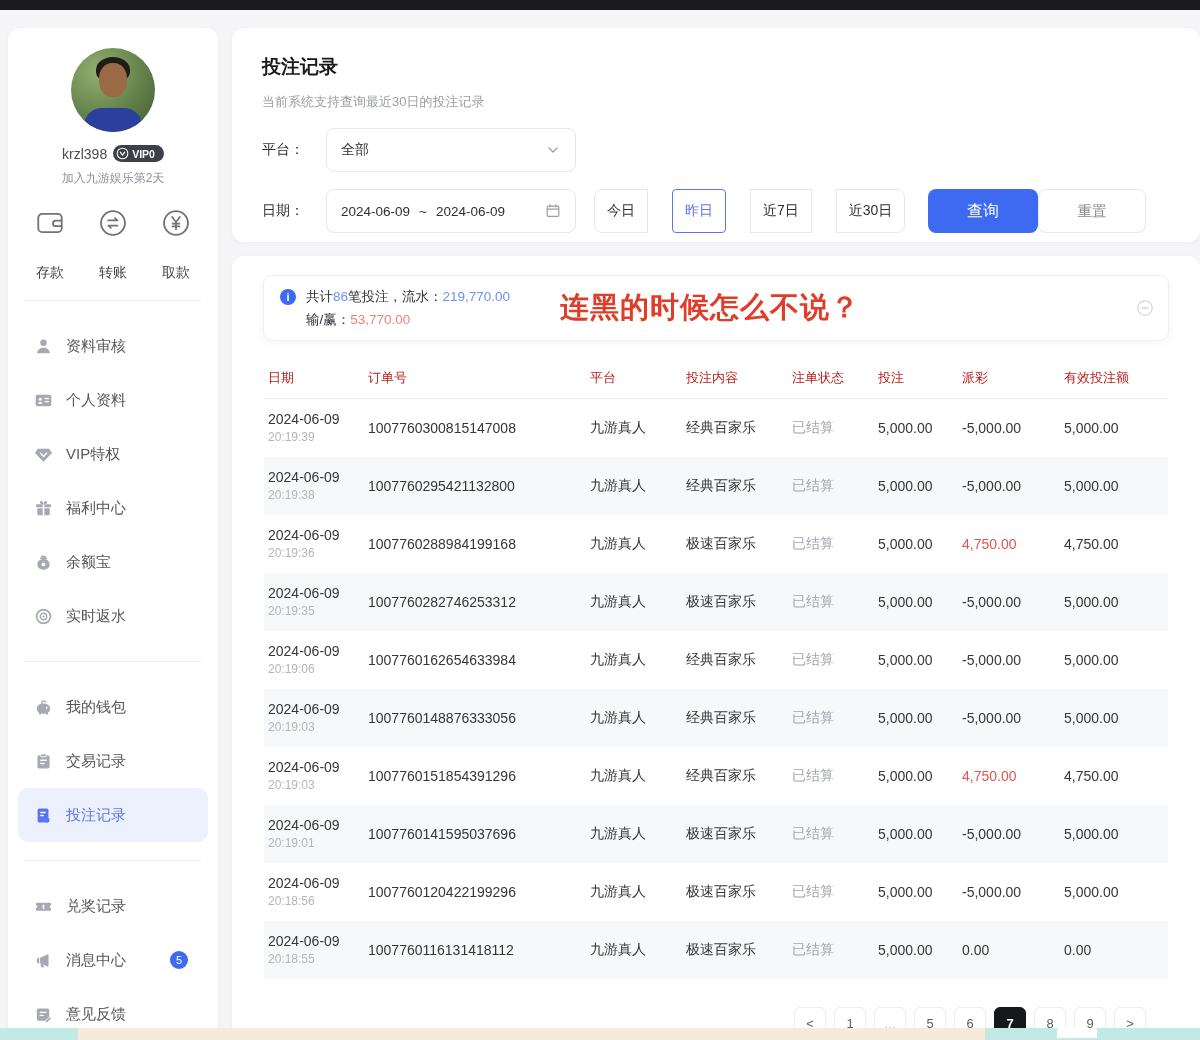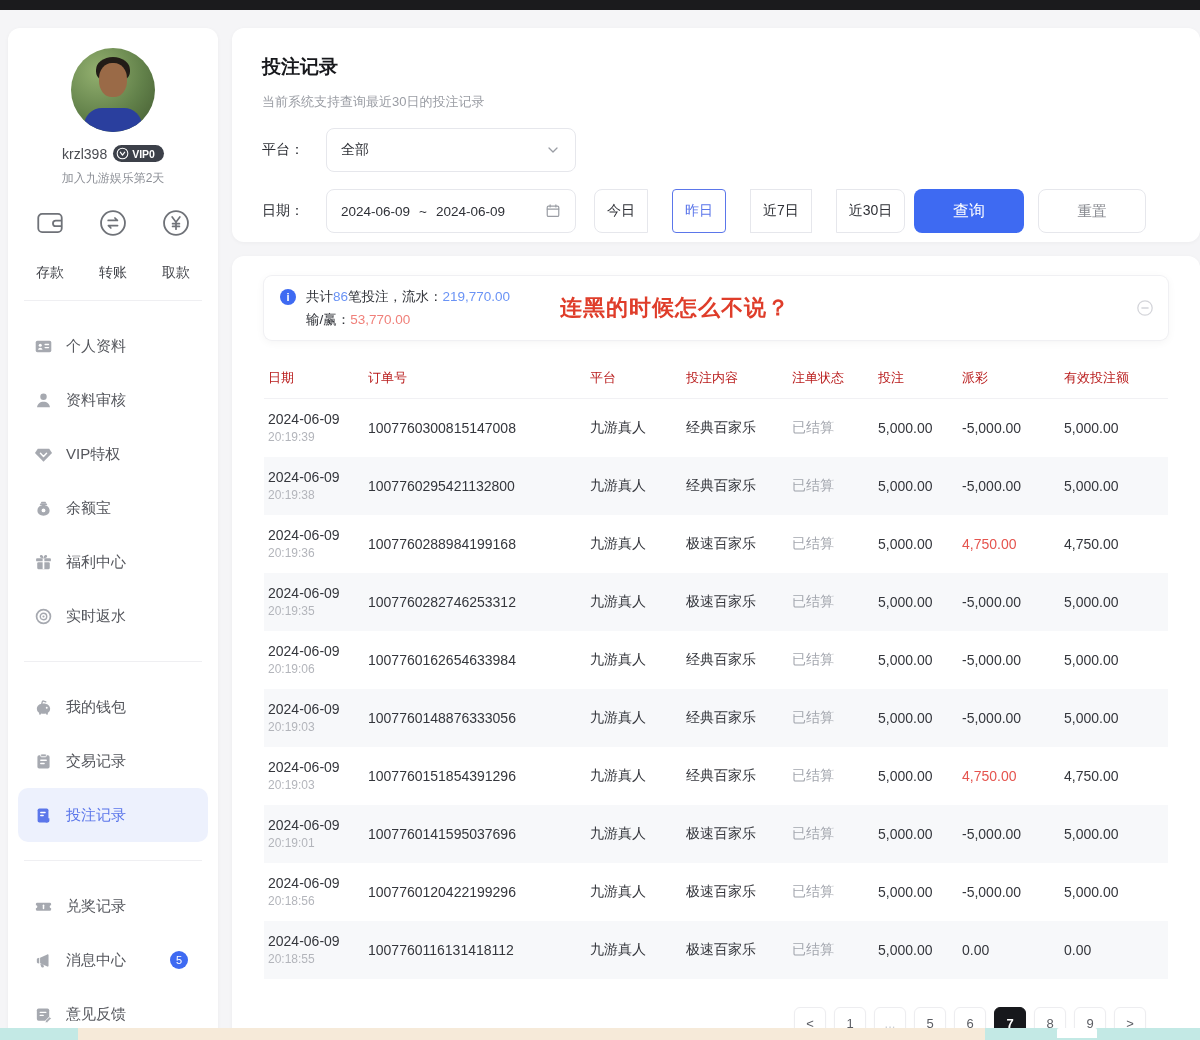--- a/index.html
+++ b/index.html
@@ -50,34 +50,34 @@
   .chev svg,.cal-icon svg{width:16px;height:16px}
   .date-text{font-size:13.5px;color:#2e3036;display:flex;gap:9px;flex:1}
   .range-group{display:flex;margin-left:18px;gap:25px;}
   .range-btn{height:44px;min-width:34px;padding:0 12px;border:1px solid #e6e7ec;background:#fff;display:flex;
              align-items:center;justify-content:center;font-size:14px;color:#2e3036;margin-left:-1px;cursor:pointer;box-sizing:border-box;}
   .range-btn:first-child{border-radius:8px 0 0 8px;margin-left:0}
   .range-btn:last-child{border-radius:0 8px 8px 0}
   .range-btn.active{border-color:#5b76ea;color:#5b76ea;z-index:2;position:relative;border-radius:4px;}
   .query-btn{margin-left:auto;width:110px;height:44px;background:#3e6af2;color:#fff;border-radius:8px;display:flex;
              align-items:center;justify-content:center;font-size:16px;cursor:pointer;}
-  .reset-btn{margin-left:14px;margin-right:24px;width:108px;height:44px;border:1px solid #e6e7ec;color:#87898f;
+  .reset-btn{margin-right:24px;width:108px;height:44px;border:1px solid #e6e7ec;color:#87898f;
              border-radius:8px;display:flex;align-items:center;justify-content:center;font-size:14.5px;cursor:pointer;background:#fff;box-sizing:border-box;}
 
   
   .main-body{position:absolute;left:232px;top:256px;width:968px;height:800px;background:#fff;border-radius:12px;
              box-shadow:0 1px 4px rgba(0,0,0,.04);padding:20px 32px 0;box-sizing:border-box;}
   .summary-box{position:relative;height:64px;border-radius:8px;box-shadow:0 0 0 1px #f0f0f3,0 2px 10px rgba(0,0,0,.05);
                display:flex;align-items:flex-start;padding:12px 16px 0;box-sizing:border-box;}
   .info-dot{width:16px;height:16px;border-radius:50%;background:#3e6af2;color:#fff;font-size:11px;font-weight:bold;
             display:flex;align-items:center;justify-content:center;margin-top:1px;font-style:normal;}
   .sum-lines{display:flex;flex-direction:column;gap:5px;margin-left:10px;font-size:13.5px;color:#2e3036;}
   .blue{color:#6a93f5}
   .softred{color:#f0807a}
-  .annotation{position:absolute;left:296px;top:50%;transform:translateY(-50%);font-size:22px;font-weight:bold;
+  .annotation{position:absolute;left:296px;top:50%;transform:translateY(-50%);font-size:29px;font-weight:bold;
               color:#df3d2a;letter-spacing:1px;white-space:nowrap;}
   .collapse{position:absolute;right:14px;top:50%;transform:translateY(-50%);color:#d4d5da;cursor:pointer;display:flex}
   .collapse svg{width:18px;height:18px}
 
   .t-head,.t-row{display:grid;grid-template-columns:100px 222px 96px 106px 86px 84px 102px 1fr;
                  align-items:center;padding-left:4px;}
   .t-head{height:40px;margin-top:18px;border-bottom:1px solid #f1f1f4;font-size:13px;color:#b91c1c;}
   .t-row{height:58px;font-size:14px;color:#34363c;}
   .t-row.alt{background:#f7f8fa;}
   .cell-date{line-height:1.25}
@@ -150,72 +150,72 @@
           </span>
        <span class="qa-label">取款</span>
      </div>
       </div>
 
     <div class="sb-divider"></div>
     <div id="nav-g0">
         <div class="nav-item">
          <span class="nav-icon">
             <svg viewBox="0 0 20 20">
+              <circle cx="10" cy="6" r="3.4" fill="currentColor"></circle>
+              <path d="M3.2 17.2c.4-3.8 3.2-5.8 6.8-5.8s6.4 2 6.8 5.8z" fill="currentColor"></path>
+            </svg>
+          </span>
+         <span class="nav-label">资料审核</span>
+
+       </div>
+        <div class="nav-item">
+         <span class="nav-icon">
+            <svg viewBox="0 0 20 20">
               <rect x="1.8" y="4" width="16.4" height="12" rx="1.8" fill="currentColor"></rect>
               <circle cx="6.6" cy="8.6" r="1.6" fill="#fff"></circle>
               <path d="M4.2 13.4c.3-1.5 1.3-2.2 2.4-2.2s2.1.7 2.4 2.2z" fill="#fff"></path>
               <rect x="11" y="7.2" width="5" height="1.4" rx=".7" fill="#fff"></rect>
               <rect x="11" y="10.4" width="5" height="1.4" rx=".7" fill="#fff"></rect>
             </svg>
           </span>
          <span class="nav-label">个人资料</span>
 
        </div>
         <div class="nav-item">
          <span class="nav-icon">
             <svg viewBox="0 0 20 20">
-              <circle cx="10" cy="6" r="3.4" fill="currentColor"></circle>
-              <path d="M3.2 17.2c.4-3.8 3.2-5.8 6.8-5.8s6.4 2 6.8 5.8z" fill="currentColor"></path>
-            </svg>
-          </span>
-         <span class="nav-label">资料审核</span>
-
-       </div>
-        <div class="nav-item">
-         <span class="nav-icon">
-            <svg viewBox="0 0 20 20">
               <path d="M4 4h12l3 4.4-9 9.2-9-9.2z" fill="currentColor"></path>
               <path d="M6.8 8.6L10 12l3.2-3.4" fill="none" stroke="#fff" stroke-width="1.5" stroke-linecap="round" stroke-linejoin="round"></path>
             </svg>
           </span>
          <span class="nav-label">VIP特权</span>
+
+       </div>
+        <div class="nav-item">
+         <span class="nav-icon">
+            <svg viewBox="0 0 20 20">
+              <rect x="2.2" y="5.6" width="15.6" height="3.2" rx="1" fill="currentColor"></rect>
+              <rect x="3.4" y="9.8" width="13.2" height="7.2" rx="1.2" fill="currentColor"></rect>
+              <rect x="9.1" y="5.6" width="1.8" height="11.4" fill="#fff"></rect>
+              <path d="M9.8 5.4C8 5.4 6.2 4.8 6.2 3.6 6.2 2.7 7 2.2 7.8 2.2c1.2 0 2 1.4 2 3.2zM10.2 5.4c1.8 0 3.6-.6 3.6-1.8 0-.9-.8-1.4-1.6-1.4-1.2 0-2 1.4-2 3.2z" fill="currentColor"></path>
+            </svg>
+          </span>
+         <span class="nav-label">福利中心</span>
 
        </div>
         <div class="nav-item">
          <span class="nav-icon">
             <svg viewBox="0 0 20 20">
               <path d="M7 4.6h6l1 1.8H6z" fill="currentColor"></path>
               <rect x="7.4" y="2.8" width="5.2" height="1.6" rx=".8" fill="currentColor"></rect>
               <path d="M10 6.4c3.9 0 6.4 2.6 6.4 5.8 0 3.4-2.7 5.4-6.4 5.4s-6.4-2-6.4-5.4c0-3.2 2.5-5.8 6.4-5.8z" fill="currentColor"></path>
               <circle cx="10" cy="12" r="2" fill="#fff"></circle>
             </svg>
           </span>
          <span class="nav-label">余额宝</span>
-
-       </div>
-        <div class="nav-item">
-         <span class="nav-icon">
-            <svg viewBox="0 0 20 20">
-              <rect x="2.2" y="5.6" width="15.6" height="3.2" rx="1" fill="currentColor"></rect>
-              <rect x="3.4" y="9.8" width="13.2" height="7.2" rx="1.2" fill="currentColor"></rect>
-              <rect x="9.1" y="5.6" width="1.8" height="11.4" fill="#fff"></rect>
-              <path d="M9.8 5.4C8 5.4 6.2 4.8 6.2 3.6 6.2 2.7 7 2.2 7.8 2.2c1.2 0 2 1.4 2 3.2zM10.2 5.4c1.8 0 3.6-.6 3.6-1.8 0-.9-.8-1.4-1.6-1.4-1.2 0-2 1.4-2 3.2z" fill="currentColor"></path>
-            </svg>
-          </span>
-         <span class="nav-label">福利中心</span>
 
        </div>
         <div class="nav-item">
          <span class="nav-icon">
             <svg viewBox="0 0 20 20">
               <circle cx="10" cy="10" r="7.3" fill="none" stroke="currentColor" stroke-width="1.8"></circle>
               <circle cx="10" cy="10" r="3.4" fill="none" stroke="currentColor" stroke-width="1.5"></circle>
               <circle cx="10" cy="10" r="1.1" fill="currentColor"></circle>
             </svg>
           </span>

